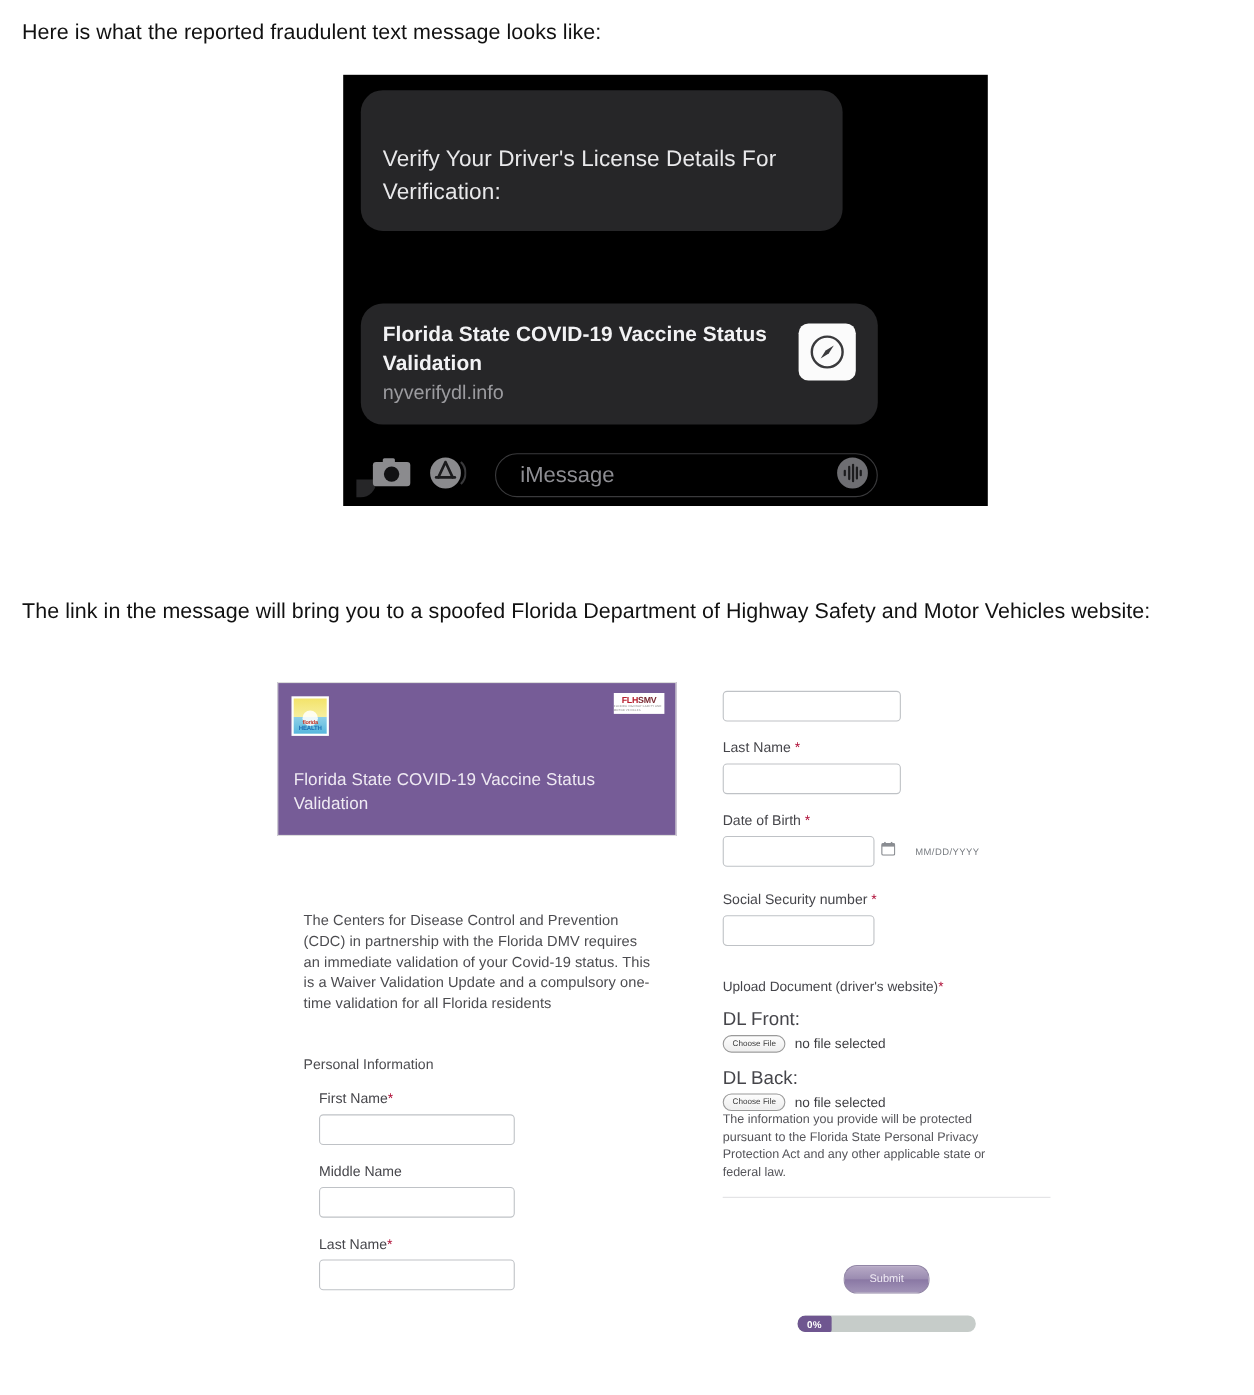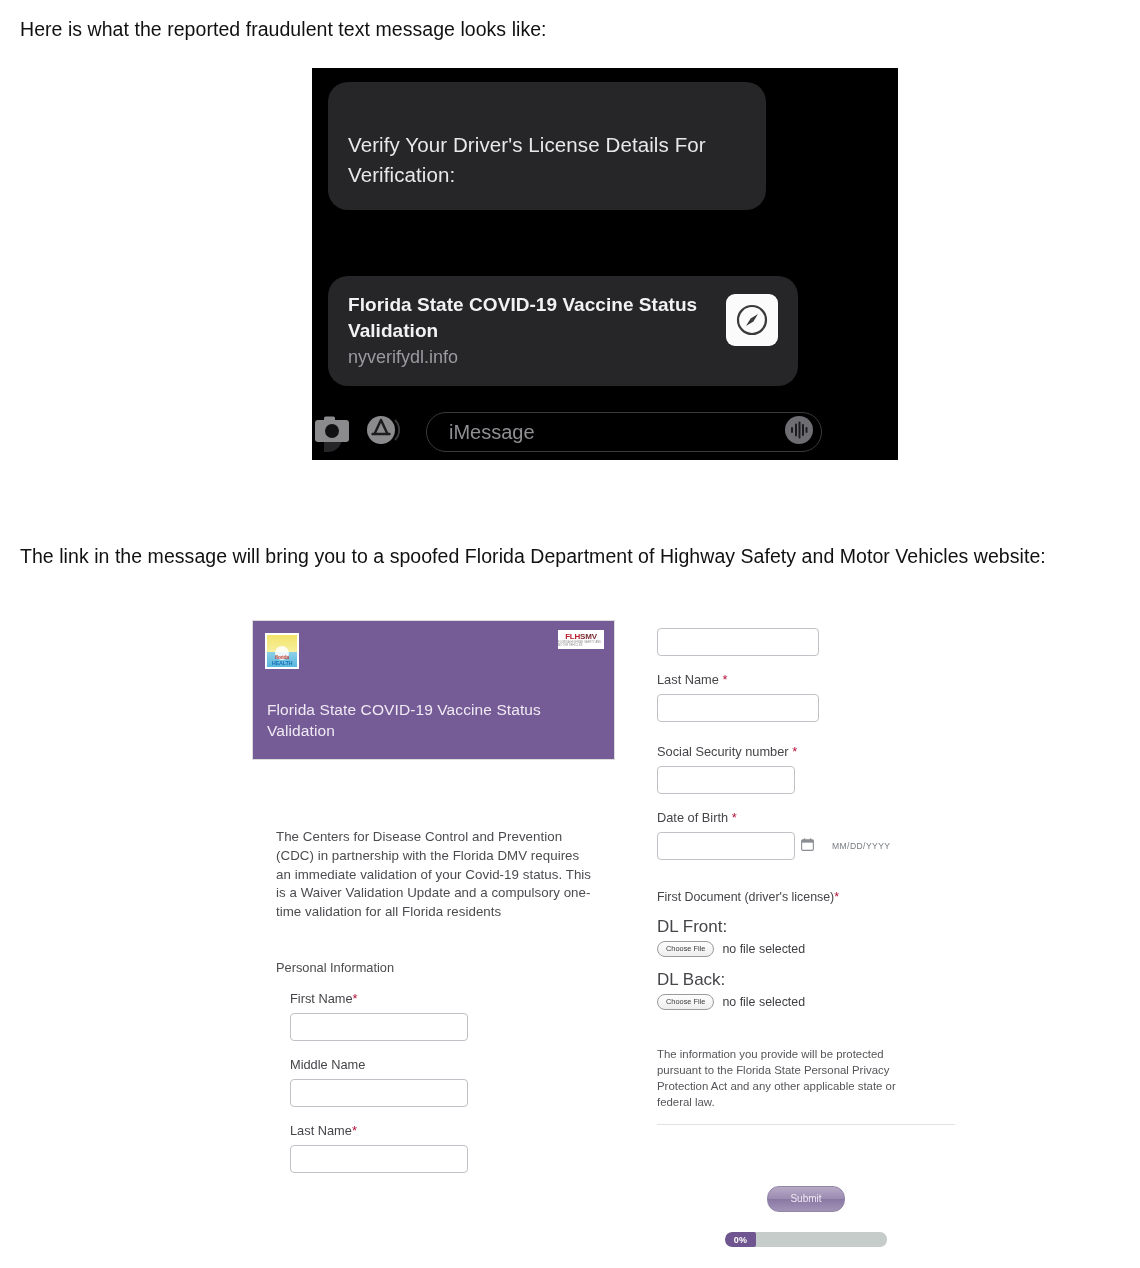--- a/index.html
+++ b/index.html
@@ -103,21 +103,21 @@
   }
 
   .imessage-bar {
     position: absolute;
     left: 0;
     top: 336px;
     width: 512px;
     height: 56px;
     display: flex;
     align-items: center;
-    padding: 0 2px;
+    padding: 0 26px;
     box-sizing: border-box;
   }
   .bar-icon { flex: none; margin-right: 14px; }
   .input-pill {
     flex: 1;
     height: 40px;
     border: 1.6px solid #3a3a3c;
     border-radius: 20px;
     display: flex;
     align-items: center;
@@ -317,21 +317,20 @@
     line-height: 9px;
     white-space: nowrap;
   }
   .file-status {
     margin-left: 8px;
     font-size: 12.4px;
     color: #3e3e42;
   }
 
   .privacy {
-    margin-top: 36px;
     width: 268px;
     font-size: 11.4px;
     line-height: 16px;
     color: #55555a;
   }
   .divider {
     margin-top: 14px;
     width: 298px;
     height: 1px;
     background: #e2e2e4;
@@ -500,49 +499,49 @@
     </div>
 
     <div class="field">
       <div class="field-label">
         <span>Last Name</span>
         <span class="req">*</span>
       </div>
       <input class="text-input wide" type="text" value="" style="">
     </div>
 
-    <div class="field" style="margin-top:22px;">
-      <div class="field-label">
-        <span>Social Security number</span>
-        <span class="req">*</span>
-      </div>
-      <input class="text-input ssn-input" type="text" value="" style="">
-    </div>
-
     <div class="field">
       <div class="field-label">
         <span>Date of Birth</span>
         <span class="req">*</span>
       </div>
       <div class="dob-row">
         <input class="text-input" style="width: 138px;" type="text" value="">
         <span class="cal-icon">
           <svg width="13" height="13" viewBox="0 0 14 14" aria-hidden="true">
             <rect x="0.7" y="2" width="12.6" height="11.3" rx="1.4" fill="none" stroke="#8a8d92" stroke-width="1.2"></rect>
             <rect x="0.7" y="2" width="12.6" height="3" fill="#8a8d92"></rect>
             <rect x="3" y="0.4" width="1.5" height="3" fill="#8a8d92"></rect>
             <rect x="9.5" y="0.4" width="1.5" height="3" fill="#8a8d92"></rect>
           </svg>
         </span>
         <span class="dob-hint">MM/DD/YYYY</span>
       </div>
     </div>
 
+    <div class="field" style="margin-top:22px;">
+      <div class="field-label">
+        <span>Social Security number</span>
+        <span class="req">*</span>
+      </div>
+      <input class="text-input ssn-input" type="text" value="" style="">
+    </div>
+
     <div class="upload-title">
-      <span>First Document (driver's license)</span><span class="req">*</span>
+      <span>Upload Document (driver's website)</span><span class="req">*</span>
     </div>
 
     <div class="upload-sub">DL Front:</div>
     <div class="file-row">
       <span class="choose-file">Choose File</span>
       <span class="file-status">no file selected</span>
     </div>
 
     <div class="upload-sub">DL Back:</div>
     <div class="file-row">

